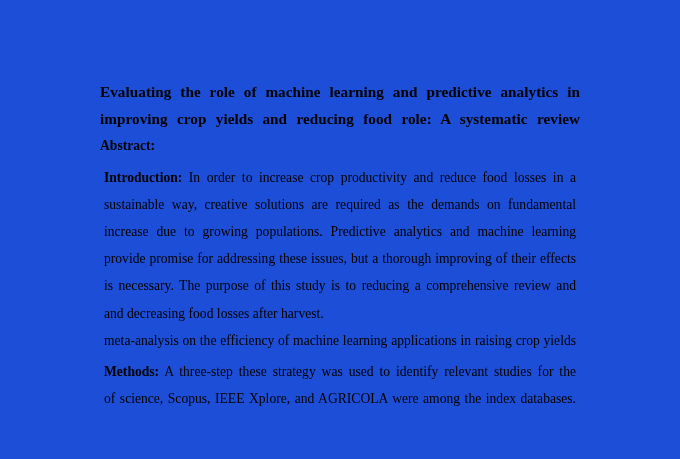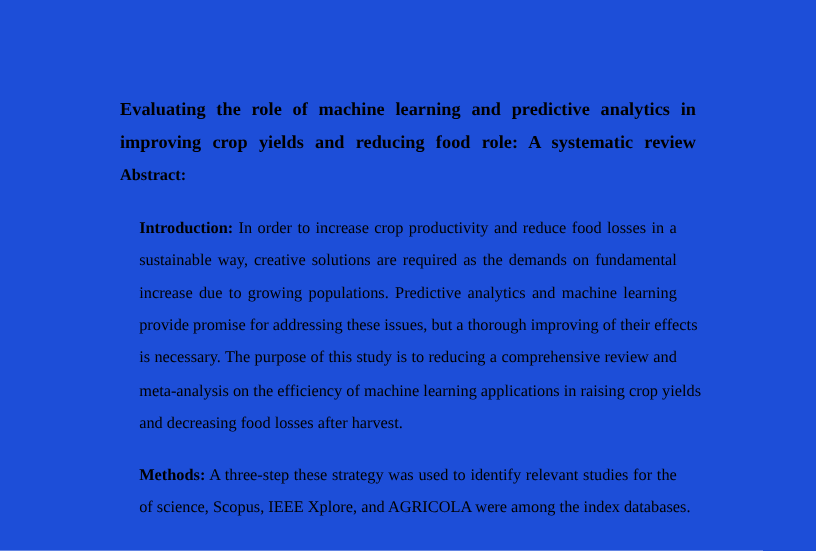--- a/index.html
+++ b/index.html
@@ -57,21 +57,21 @@
     font-weight: bold;
     line-height: 27.2px;
     margin: 0;
   }
 
   .para {
     font-size: 13.6px;
     line-height: 27.2px;
     text-align: justify;
     text-justify: inter-word;
-    margin: 16px;
+    margin: 4px;
     hyphens: none;
   }
 
   .para .runin {
     font-weight: bold;
   }
 
   
   .jline {
     display: block;
@@ -96,22 +96,22 @@
     </h1>
 
     <p class="section-label">Abstract:</p>
 
     <p class="para">
       <span class="jline"><span class="runin">Introduction:</span> <span>In order to increase crop productivity and reduce food losses in a</span></span>
       <span class="jline">sustainable way, creative solutions are required as the demands on fundamental</span>
       <span class="jline">increase due to growing populations. Predictive analytics and machine learning</span>
       <span class="jline">provide promise for addressing these issues, but a thorough improving of their effects</span>
       <span class="jline">is necessary. The purpose of this study is to reducing a comprehensive review and</span>
+      <span class="jline ragged">and decreasing food losses after harvest.</span>
       <span class="jline">meta-analysis on the efficiency of machine learning applications in raising crop yields</span>
-      <span class="jline ragged">and decreasing food losses after harvest.</span>
     </p>
 
     <p class="para">
       <span class="jline"><span class="runin">Methods:</span> <span>A three-step these strategy was used to identify relevant studies for the</span></span>
       <span class="jline">of science, Scopus, IEEE Xplore, and AGRICOLA were among the index databases.</span>
 
     </p>
 
   </div>
 </div>

